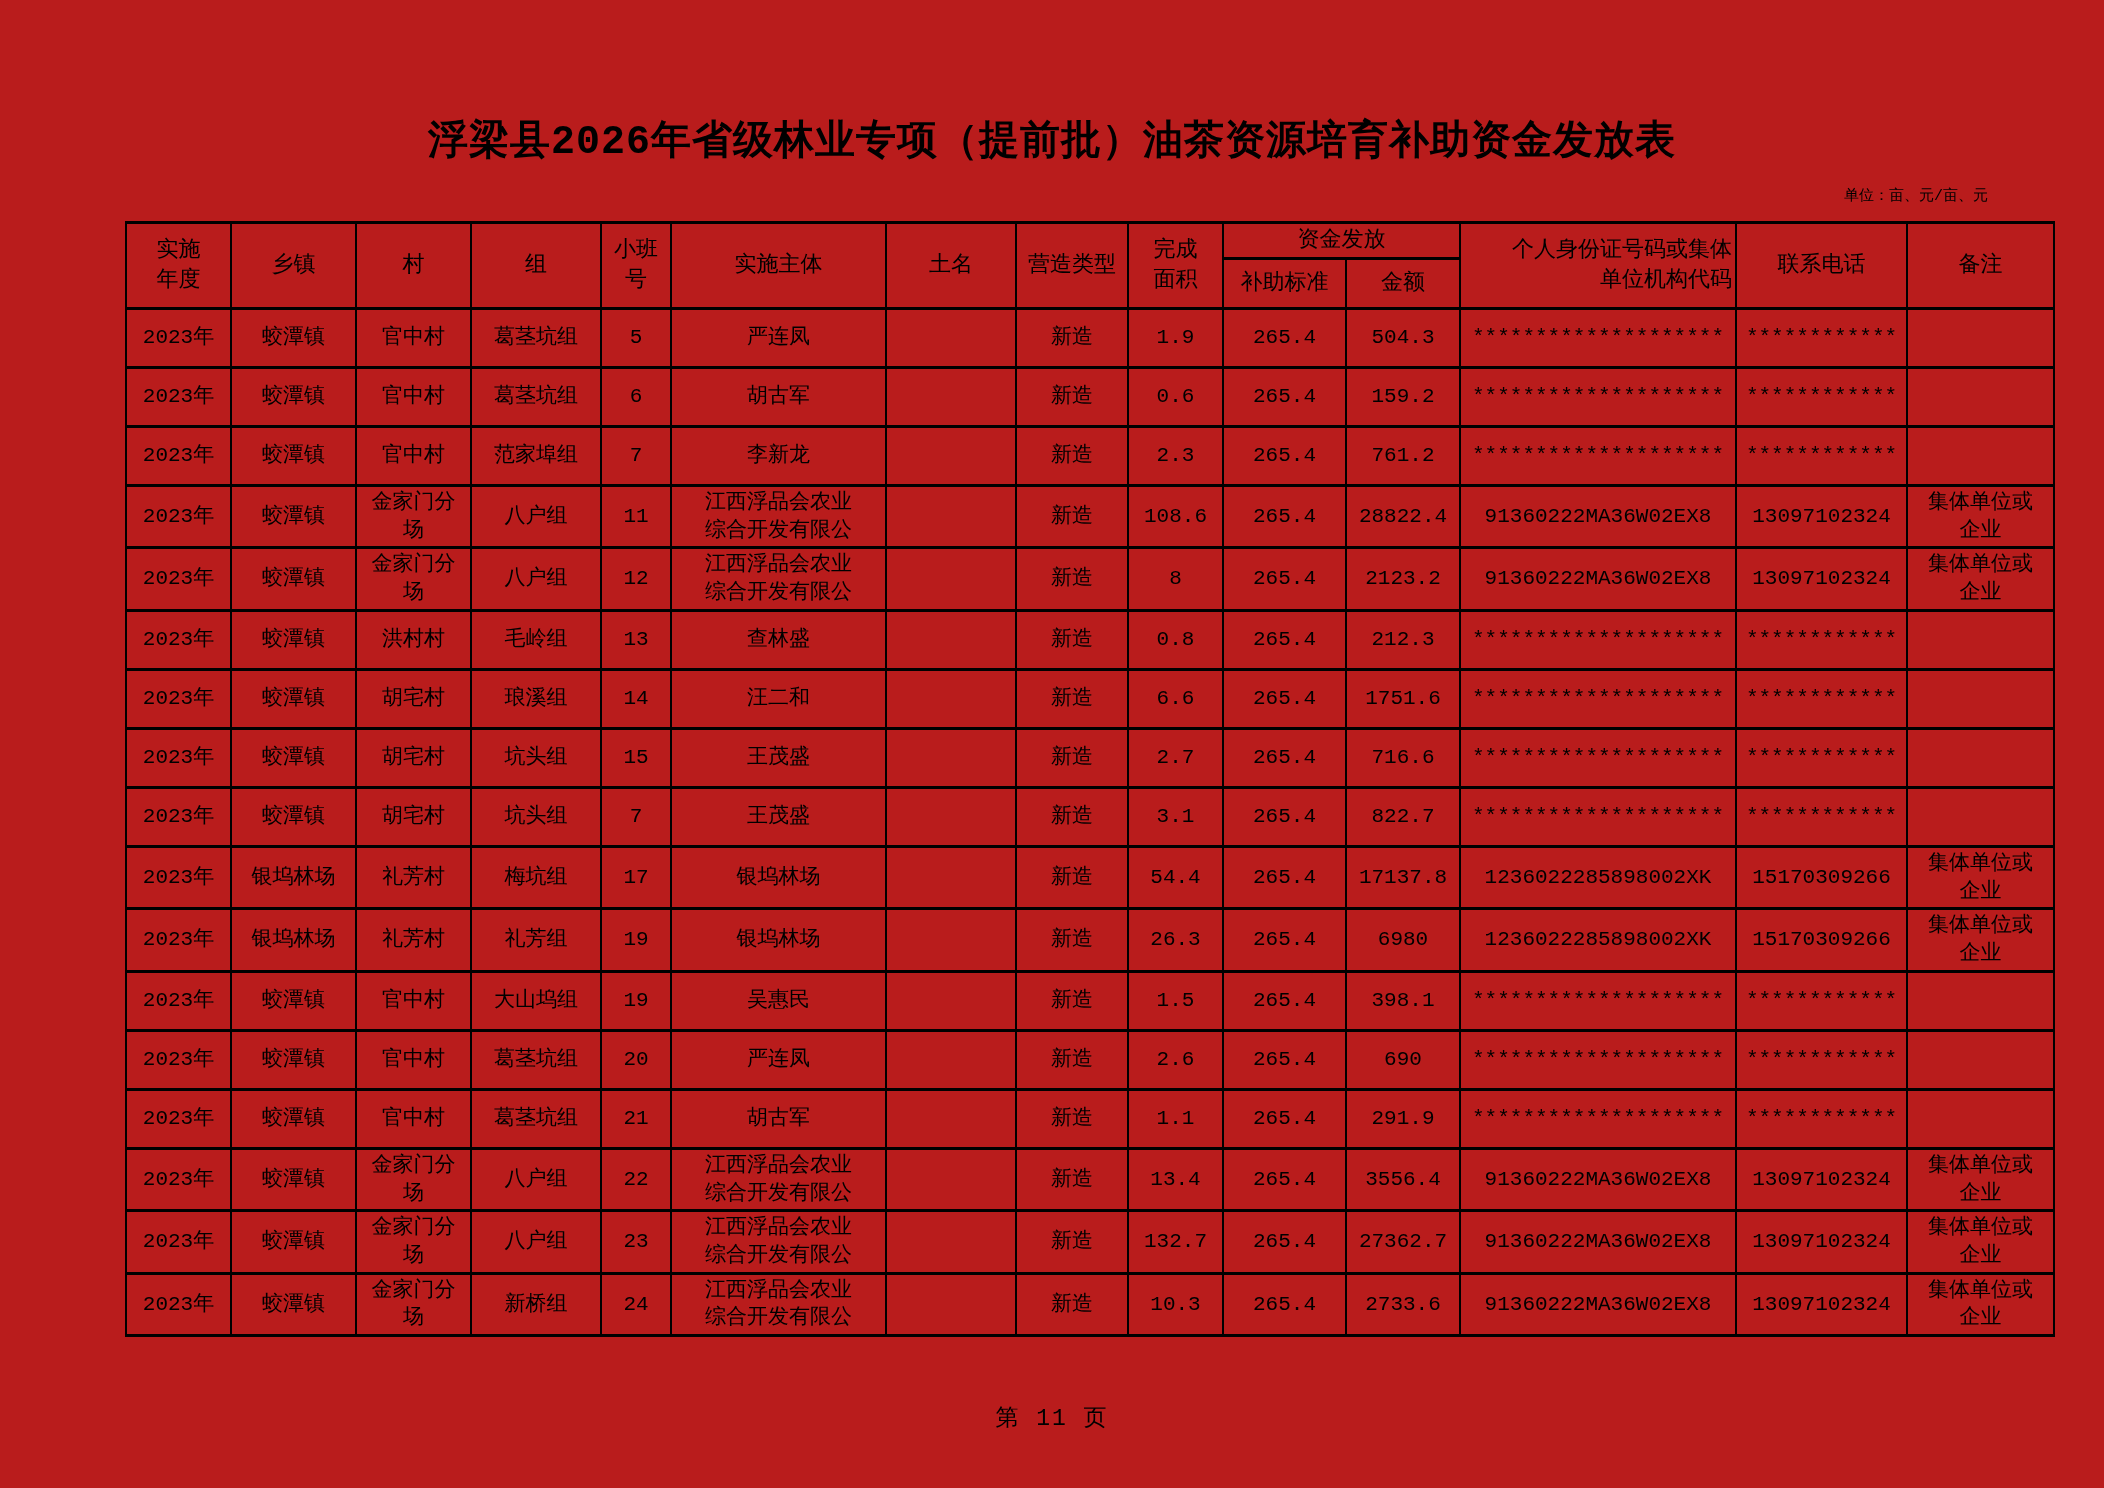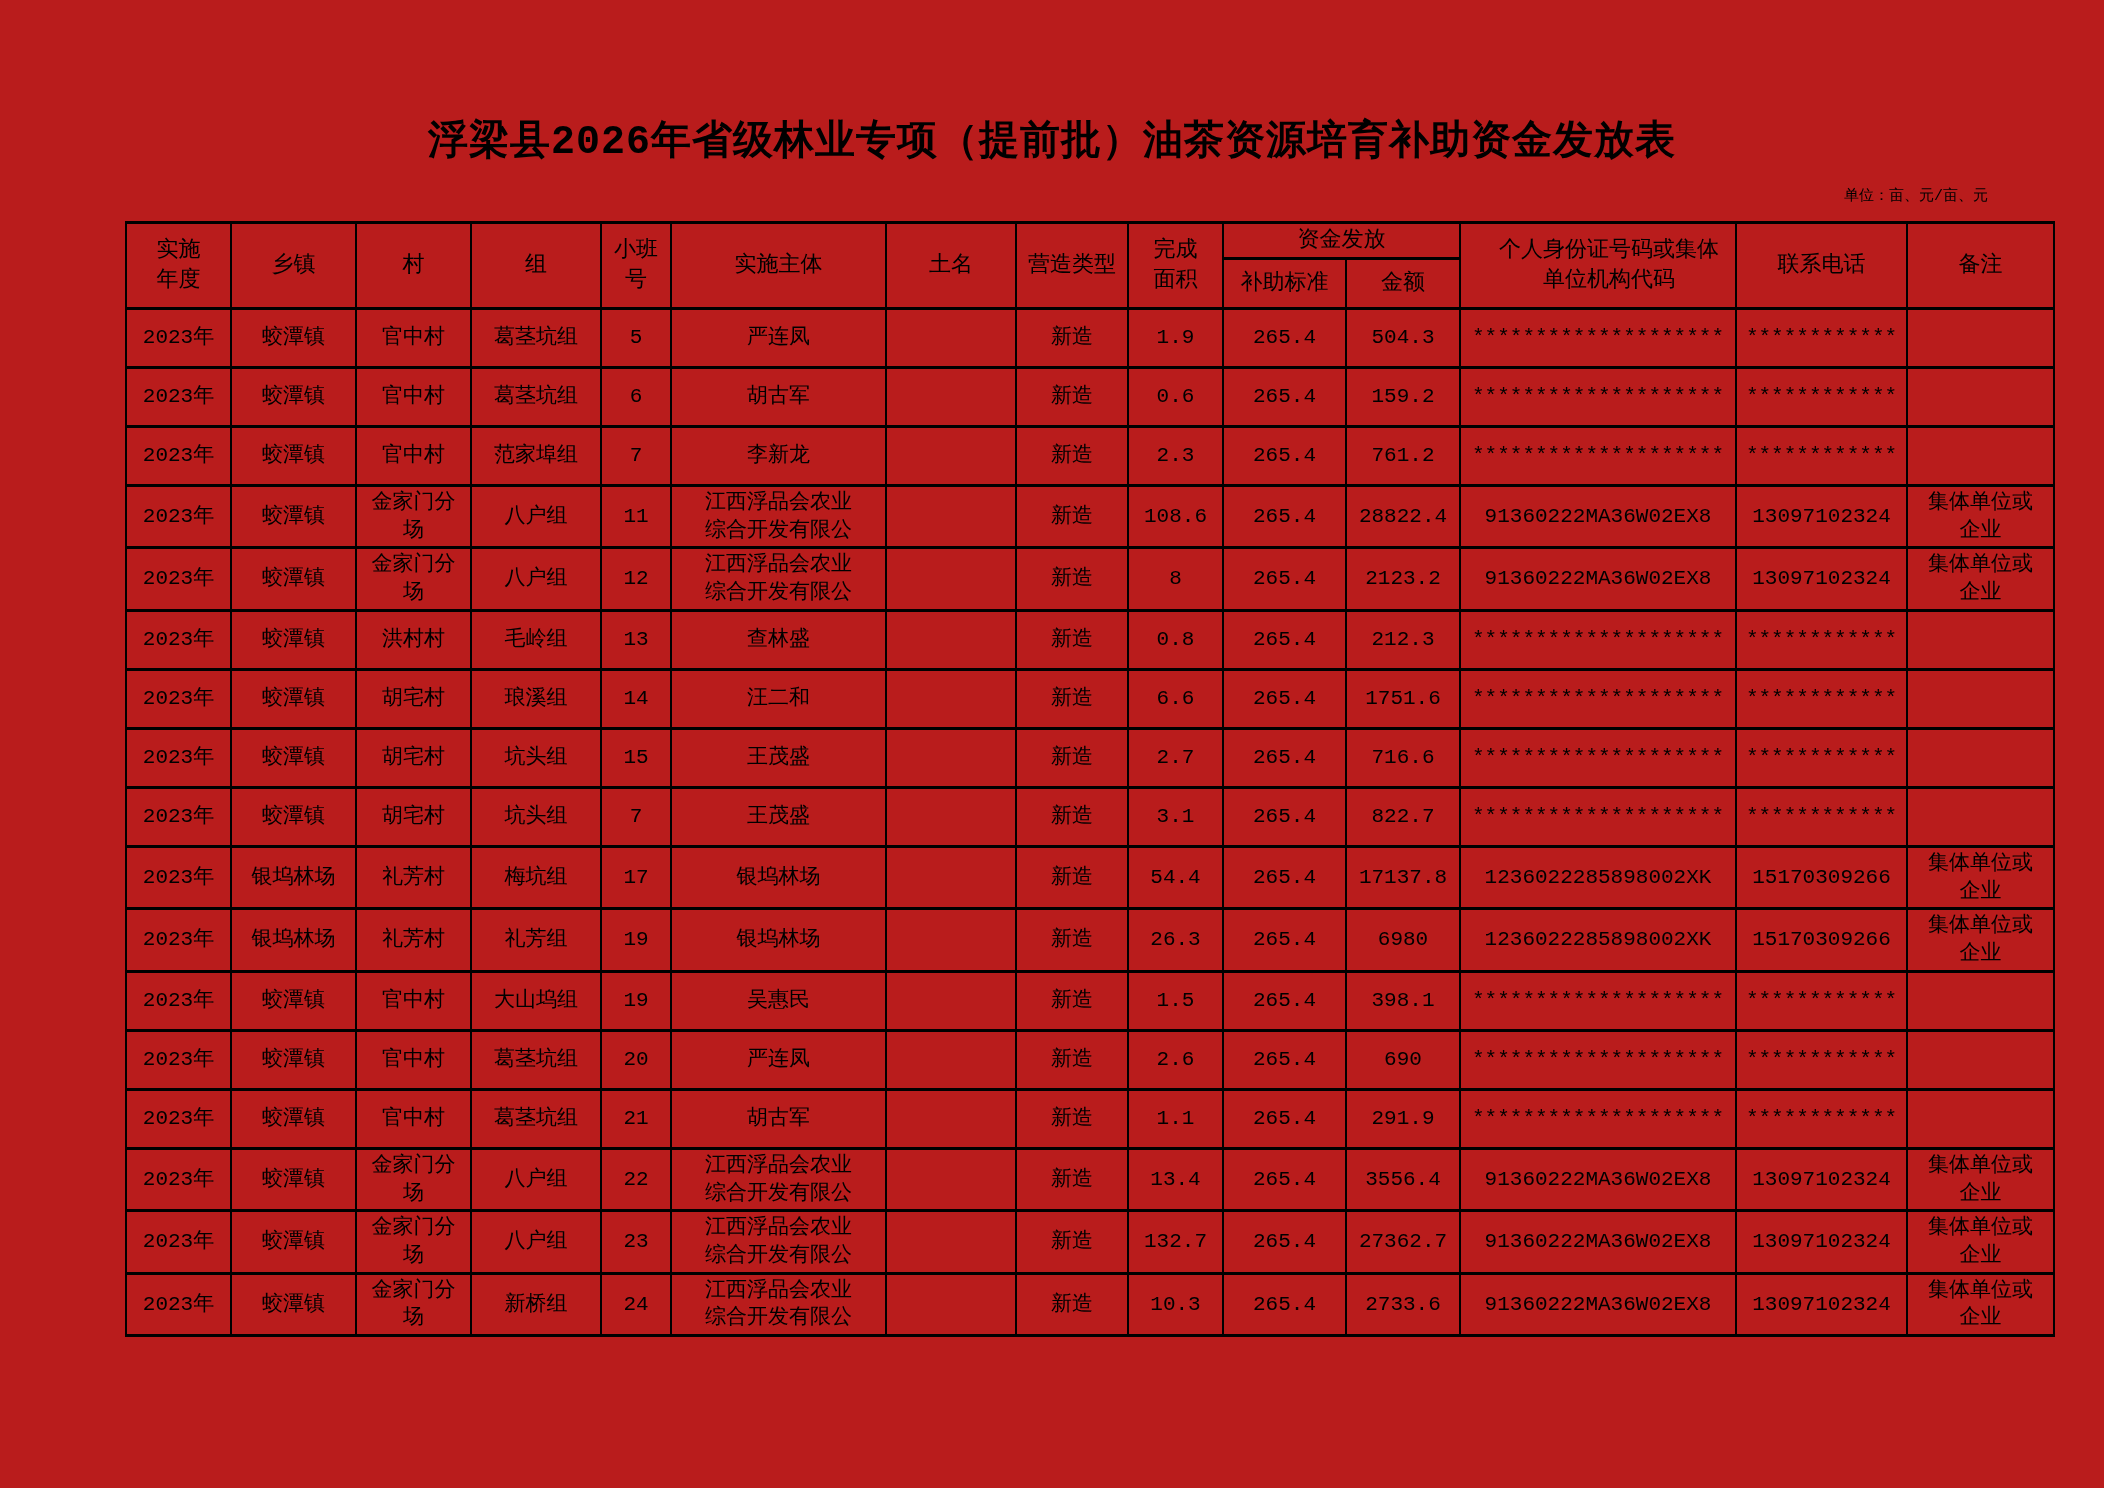--- a/index.html
+++ b/index.html
@@ -56,21 +56,21 @@
     line-height: 1.32;
     white-space: pre-line;
     padding: 2px 3px;
     overflow: hidden;
   }
   .main-table thead th { font-size: 22px; }
   .main-table thead tr.h1 { height: 32px; }
   .main-table thead tr.h2 { height: 50px; }
   .main-table tbody td { height: 52px; }
   .main-table th.id-col {
-    text-align: center;
+    text-align: right;
     padding-left: 25px;
     margin-left: 46px;
   }
   .footer-page {
     position: absolute;
     top: 1402px;
     left: 0;
     width: 100%;
     text-align: center;
     font-size: 23px;
@@ -414,14 +414,15 @@
           <td class="c9">265.4</td>
           <td class="c10">2733.6</td>
           <td class="c11">91360222MA36W02EX8</td>
           <td class="c12">13097102324</td>
           <td class="c13">集体单位或
 企业</td>
         </tr>
       </tbody>
   </table>
 
+  <div class="footer-page">第 11 页</div>
 
 </div>
 
 </body></html>

